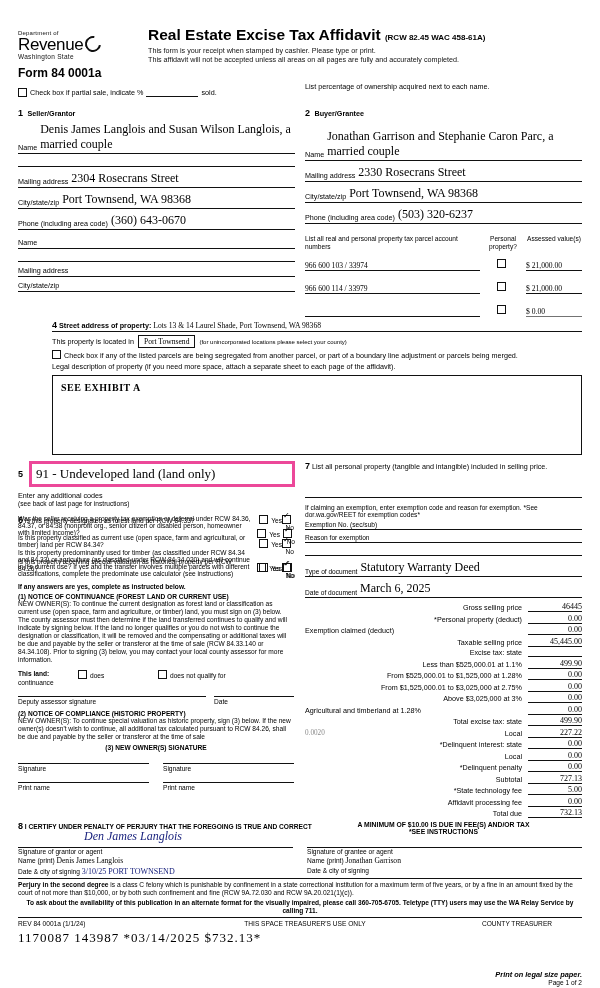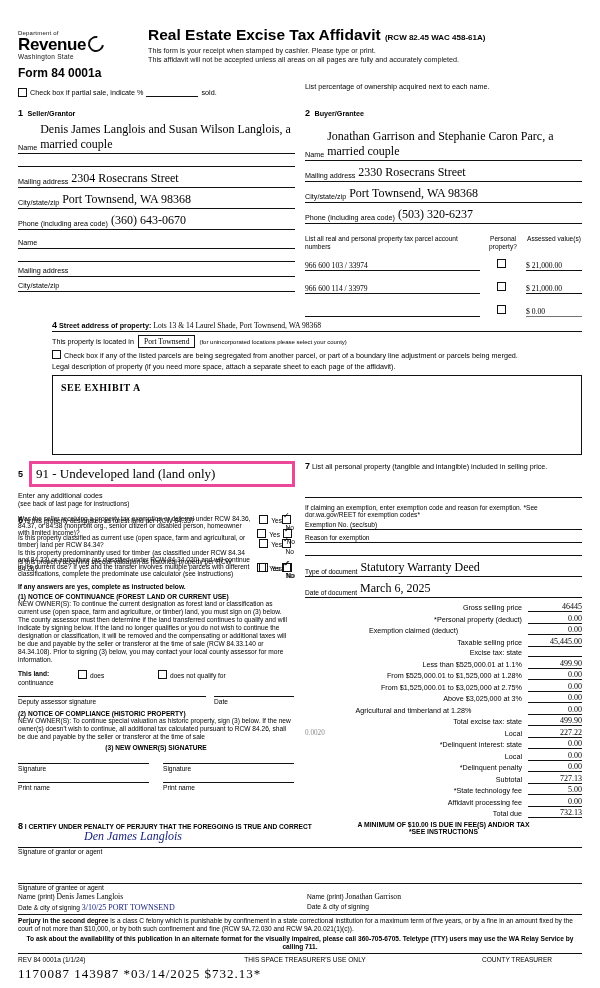--- a/index.html
+++ b/index.html
@@ -3,21 +3,21 @@
 <meta charset="utf-8">
 <style>
   html,body{margin:0;padding:0;background:#b0b0b0;}
   body{font-family:"Liberation Sans", sans-serif;}
   .page{width:600px;height:988px;background:#ffffff;position:relative;overflow:hidden;}
   .sheet{position:absolute;left:18px;top:26px;width:564px;height:920px;}
   
   .hdr{display:flex;align-items:flex-start;}
   .dept{width:130px;padding-top:4px;}
   .dept .d1{font-size:6px;color:#111;letter-spacing:.2px;}
-  .dept .d2{font-size:17px;font-weight:bold;letter-spacing:-.4px;line-height:16px;}
+  .dept .d2{font-size:17px;font-weight:normal;letter-spacing:-.4px;line-height:16px;}
   .dept .d3{font-size:6.5px;color:#111;letter-spacing:.3px;}
   .swoosh{display:inline-block;width:12px;height:12px;border:2px solid #111;border-radius:50%;border-right-color:transparent;transform:rotate(-35deg);margin-left:2px;vertical-align:-2px;}
   .hdrtxt{flex:1;}
   .title{font-size:15.5px;font-weight:bold;line-height:17px;}
   .title .ref{font-size:8px;font-weight:bold;}
   .sub{font-size:7.2px;color:#c8a2a2;line-height:9px;}
   .sub2{font-size:7.2px;color:#111;line-height:9.4px;}
   .formno{font-size:12px;font-weight:bold;margin-top:6px;}
   .chkline{font-size:7.2px;margin-top:6px;display:flex;align-items:center;}
   .ck{display:inline-block;width:7px;height:7px;border:1px solid #111;margin-right:3px;vertical-align:-1px;position:relative;}
@@ -217,21 +217,21 @@
       <div id="tax-lines">
             <div class="amtrow">
               <div class="amtlbl" style="flex: 1 1 0%; text-align: right; padding-right: 6px;">Gross selling price</div>
               <div class="amt">46445</div>
             </div>
             <div class="amtrow">
               <div class="amtlbl" style="flex: 1 1 0%; text-align: right; padding-right: 6px;">*Personal property (deduct)</div>
               <div class="amt">0.00</div>
             </div>
             <div class="amtrow">
-              <div class="amtlbl" style="flex: 1 1 0%; text-align: center; padding-right: 6px;">Exemption claimed (deduct)</div>
+              <div class="amtlbl" style="flex: 1 1 0%; text-align: left; padding-right: 6px;">Exemption claimed (deduct)</div>
               <div class="amt">0.00</div>
             </div>
             <div class="amtrow">
               <div class="amtlbl" style="flex: 1 1 0%; text-align: right; padding-right: 6px;">Taxable selling price</div>
               <div class="amt">45,445.00</div>
             </div>
             <div class="amtrow">
               <div class="amtlbl" style="flex: 1 1 0%; text-align: right; padding-right: 6px;">Excise tax: state</div>
               <div class="amt"></div>
             </div>
@@ -245,21 +245,21 @@
             </div>
             <div class="amtrow">
               <div class="amtlbl" style="flex: 1 1 0%; text-align: right; padding-right: 6px;">From $1,525,000.01 to $3,025,000 at 2.75%</div>
               <div class="amt">0.00</div>
             </div>
             <div class="amtrow">
               <div class="amtlbl" style="flex: 1 1 0%; text-align: right; padding-right: 6px;">Above $3,025,000 at 3%</div>
               <div class="amt">0.00</div>
             </div>
             <div class="amtrow">
-              <div class="amtlbl" style="flex: 1 1 0%; text-align: center; padding-right: 6px;">Agricultural and timberland at 1.28%</div>
+              <div class="amtlbl" style="flex: 1 1 0%; text-align: left; padding-right: 6px;">Agricultural and timberland at 1.28%</div>
               <div class="amt">0.00</div>
             </div>
             <div class="amtrow">
               <div class="amtlbl" style="flex: 1 1 0%; text-align: right; padding-right: 6px;">Total excise tax: state</div>
               <div class="amt">499.90</div>
             </div>
             <div class="amtrow">
               <div class="amtlbl" style="flex: 1 1 0%; text-align: right; padding-right: 6px;"><span style="color: rgb(138, 138, 138); float: left; font-family: &quot;Liberation Serif&quot;, serif;">0.0020</span>Local</div>
               <div class="amt">227.22</div>
             </div>
@@ -331,21 +331,21 @@
       <div style="flex:1;border-top:1px solid #111;padding-top:1px;" class="small">Signature</div>
     </div>
     <div style="display:flex;gap:14px;margin-top:10px;">
       <div style="flex:1;border-top:1px solid #111;padding-top:1px;" class="small">Print name</div>
       <div style="flex:1;border-top:1px solid #111;padding-top:1px;" class="small">Print name</div>
     </div>
   </div>
 
   <div style="position:absolute;left:0;top:795px;width:564px;">
     <div class="small bold"><span class="secnum">8</span> <span>I CERTIFY UNDER PENALTY OF PERJURY THAT THE FOREGOING IS TRUE AND CORRECT</span></div>
-    <div style="display:flex;gap:14px;margin-top:2px;flex-direction:column;">
+    <div style="display:flex;gap:14px;margin-top:2px;">
       <div style="flex:1;">
         <div style="height:14px;position:relative;">
           <span class="sign-script" style="position:absolute;left:66px;top:-4px;">Den James Langlois</span>
         </div>
         <div style="border-top:1px solid #111;"></div>
         <div class="small">Signature of grantor or agent</div>
       </div>
       <div style="flex:1;">
         <div style="height:14px;"></div>
         <div style="border-top:1px solid #111;"></div>

